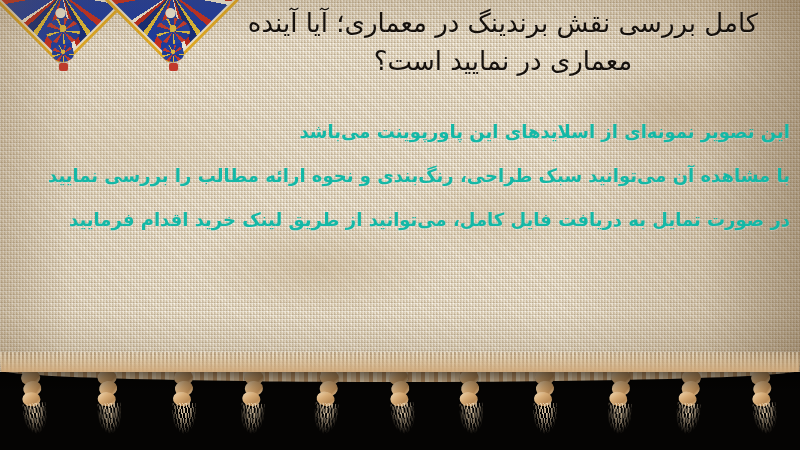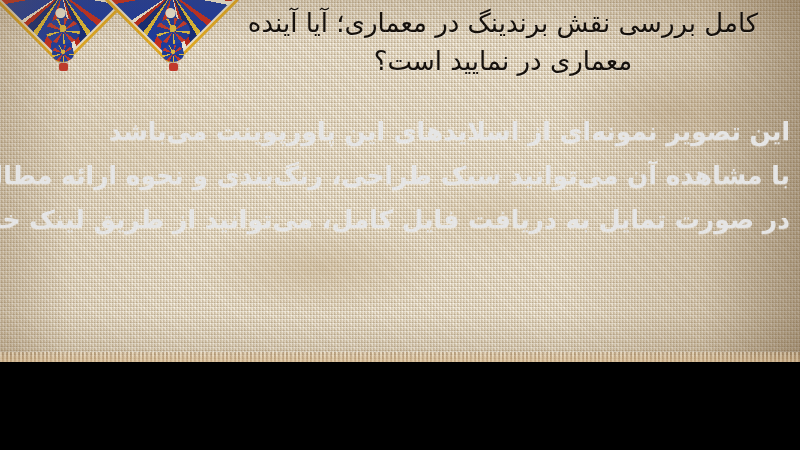--- a/index.html
+++ b/index.html
@@ -4,21 +4,21 @@
 <title>Persian Carpet Slide</title>
 <style>
   html, body {
     margin: 0;
     padding: 0;
     background: #000;
   }
   #slide {
     position: relative;
     width: 800px;
-    height: 362px;
+    height: 450px;
     overflow: hidden;
     background: #0a0807;
     font-family: "DejaVu Sans", "Liberation Sans", sans-serif;
     user-select: none;
   }
 
   
   .carpet-field {
     position: absolute;
     left: 0; top: 0;
@@ -144,22 +144,22 @@
   }
   .body-block {
     position: absolute;
     top: 110px;
     right: 10px;
     width: 784px;
     direction: rtl;
     text-align: right;
   }
   .body-line {
-    color: #e5e5e5;
-    font-size: 25px;
+    color: #14b8a6;
+    font-size: 18px;
     line-height: 44px;
     font-weight: 700;
     text-shadow: 0 1px 0 rgba(255,255,255,0.28);
     white-space: nowrap;
   }
 
   
   .selvedge {
     position: absolute;
     left: 0;

